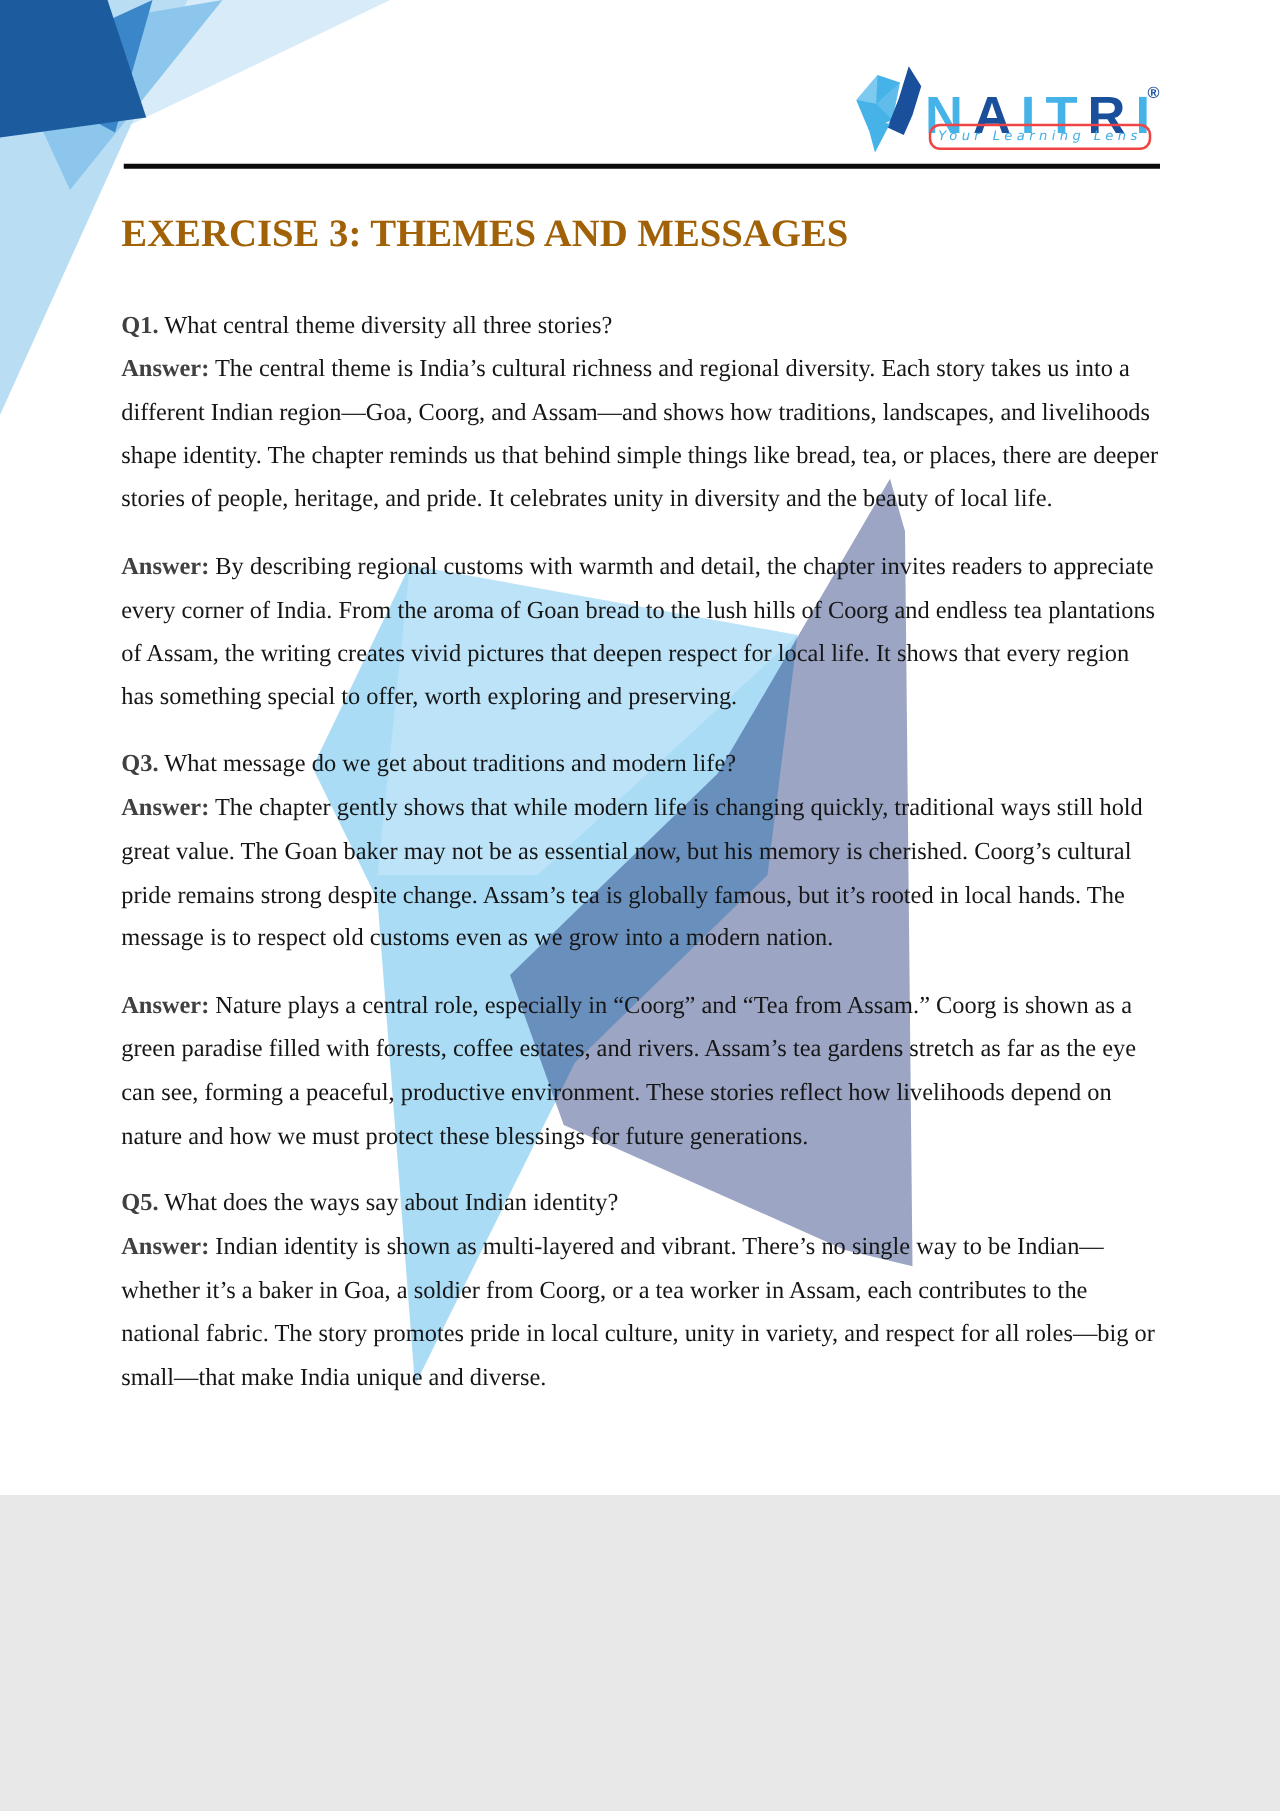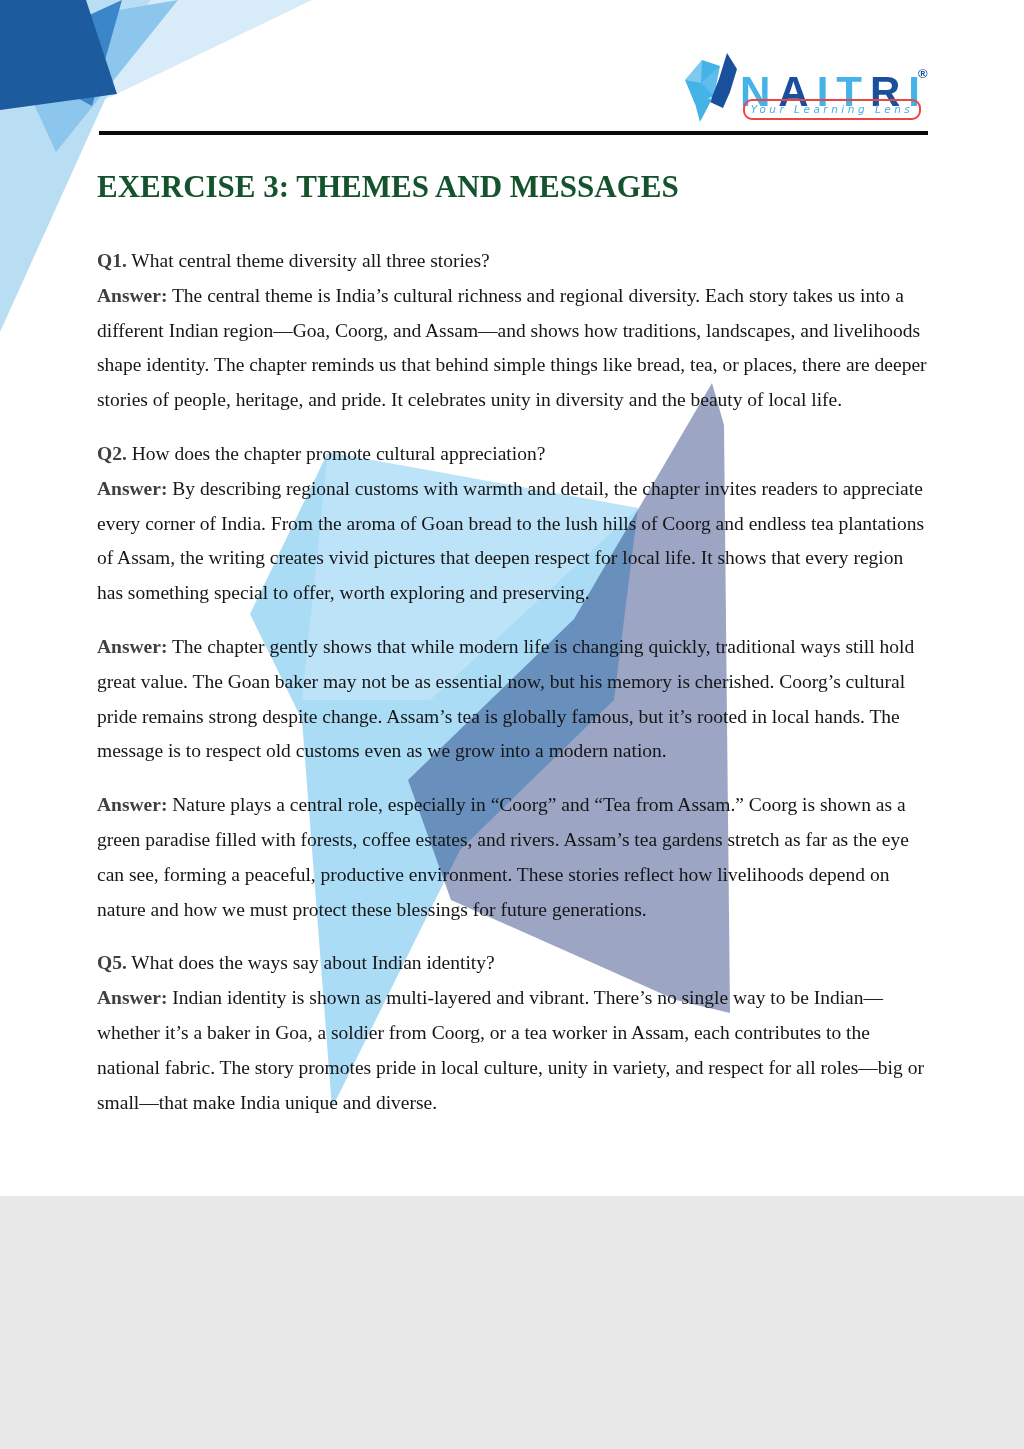--- a/index.html
+++ b/index.html
@@ -28,21 +28,21 @@
     border:2px solid #ef4444;border-radius:9px;padding:2px 0 3px 0;
     text-align:center;color:#45aee5;
     font-family:"DejaVu Sans",sans-serif;font-style:italic;
     font-size:10.5px;letter-spacing:3.5px;white-space:nowrap;
   }
   .rule{position:absolute;left:99px;top:131px;width:829px;height:4px;background:#0b0b0b;z-index:2;}
   
   .content{position:absolute;left:97px;top:168px;width:834px;z-index:1;}
   h1.title{
     margin:0 0 38px 0;font-family:"Liberation Serif",serif;
-    font-size:31px;line-height:38px;font-weight:700;color:#14532d;
+    font-size:31px;line-height:38px;font-weight:700;color:#a16207;
   }
   .qa-block{margin-top:19px;}
   .qa-block.first{margin-top:0;}
   .qa-block p{margin:0;font-size:19.5px;line-height:34.8px;color:#161616;}
   .lbl{font-weight:700;color:#404040;}
 </style>
 </head>
 <body>
 
 <div class="page">
@@ -78,25 +78,25 @@
 
   <div class="content">
     <h1 class="title">EXERCISE 3: THEMES AND MESSAGES</h1>
 
     <div class="qa-block first">
       <p><span class="lbl">Q1.</span> <span>What central theme diversity all three stories?</span></p>
       <p><span class="lbl">Answer:</span> <span>The central theme is India’s cultural richness and regional diversity. Each story takes us into a different Indian region—Goa, Coorg, and Assam—and shows how traditions, landscapes, and livelihoods shape identity. The chapter reminds us that behind simple things like bread, tea, or places, there are deeper stories of people, heritage, and pride. It celebrates unity in diversity and the beauty of local life.</span></p>
     </div>
 
     <div class="qa-block">
-      <p><span class="lbl">Q2.</span> <span>How does the chapter promote cultural appreciation?</span></p>
       <p><span class="lbl">Answer:</span> <span>By describing regional customs with warmth and detail, the chapter invites readers to appreciate every corner of India. From the aroma of Goan bread to the lush hills of Coorg and endless tea plantations of Assam, the writing creates vivid pictures that deepen respect for local life. It shows that every region has something special to offer, worth exploring and preserving.</span></p>
     </div>
 
     <div class="qa-block">
+      <p><span class="lbl">Q3.</span> <span>What message do we get about traditions and modern life?</span></p>
       <p><span class="lbl">Answer:</span> <span>The chapter gently shows that while modern life is changing quickly, traditional ways still hold great value. The Goan baker may not be as essential now, but his memory is cherished. Coorg’s cultural pride remains strong despite change. Assam’s tea is globally famous, but it’s rooted in local hands. The message is to respect old customs even as we grow into a modern nation.</span></p>
     </div>
 
     <div class="qa-block">
       <p><span class="lbl">Answer:</span> <span>Nature plays a central role, especially in “Coorg” and “Tea from Assam.” Coorg is shown as a green paradise filled with forests, coffee estates, and rivers. Assam’s tea gardens stretch as far as the eye can see, forming a peaceful, productive environment. These stories reflect how livelihoods depend on nature and how we must protect these blessings for future generations.</span></p>
     </div>
 
     <div class="qa-block">
       <p><span class="lbl">Q5.</span> <span>What does the ways say about Indian identity?</span></p>
       <p><span class="lbl">Answer:</span> <span>Indian identity is shown as multi-layered and vibrant. There’s no single way to be Indian—whether it’s a baker in Goa, a soldier from Coorg, or a tea worker in Assam, each contributes to the national fabric. The story promotes pride in local culture, unity in variety, and respect for all roles—big or small—that make India unique and diverse.</span></p>

